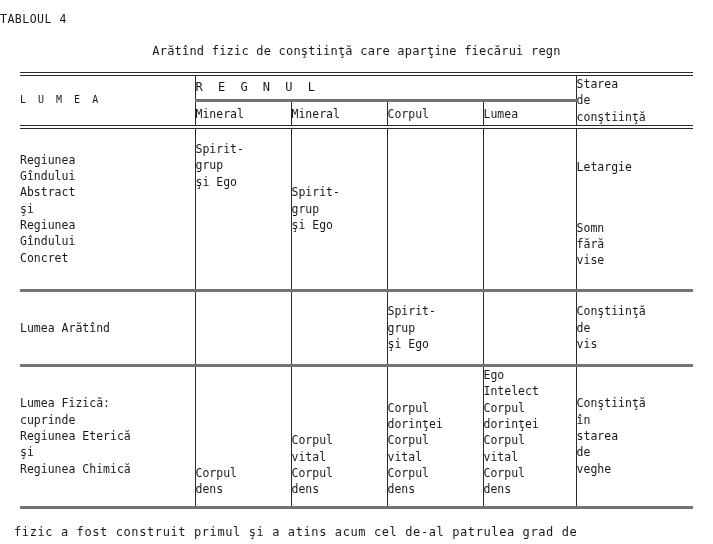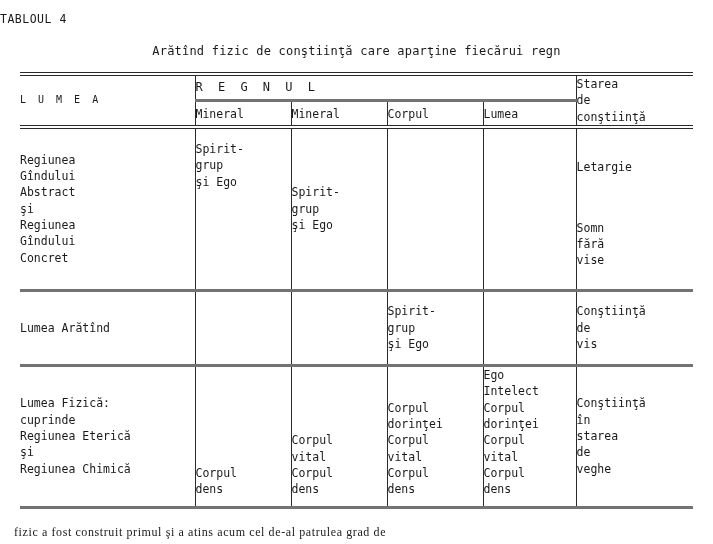--- a/index.html
+++ b/index.html
@@ -88,21 +88,20 @@
   .cell {
     padding: 6px 4px;
     white-space: pre-line;
   }
   .footer-line {
     margin: 16px 8px 0 14px;
     font-size: 12px;
     letter-spacing: 0.6px;
     text-align: left;
     white-space: pre;
-    font-family: Liberation Serif, serif;
   }
 
   
   tr.sep td {
     padding: 0;
     height: 0;
     border-left: 1px solid #2a2a2a;
     border-right: 1px solid #2a2a2a;
   }
 

